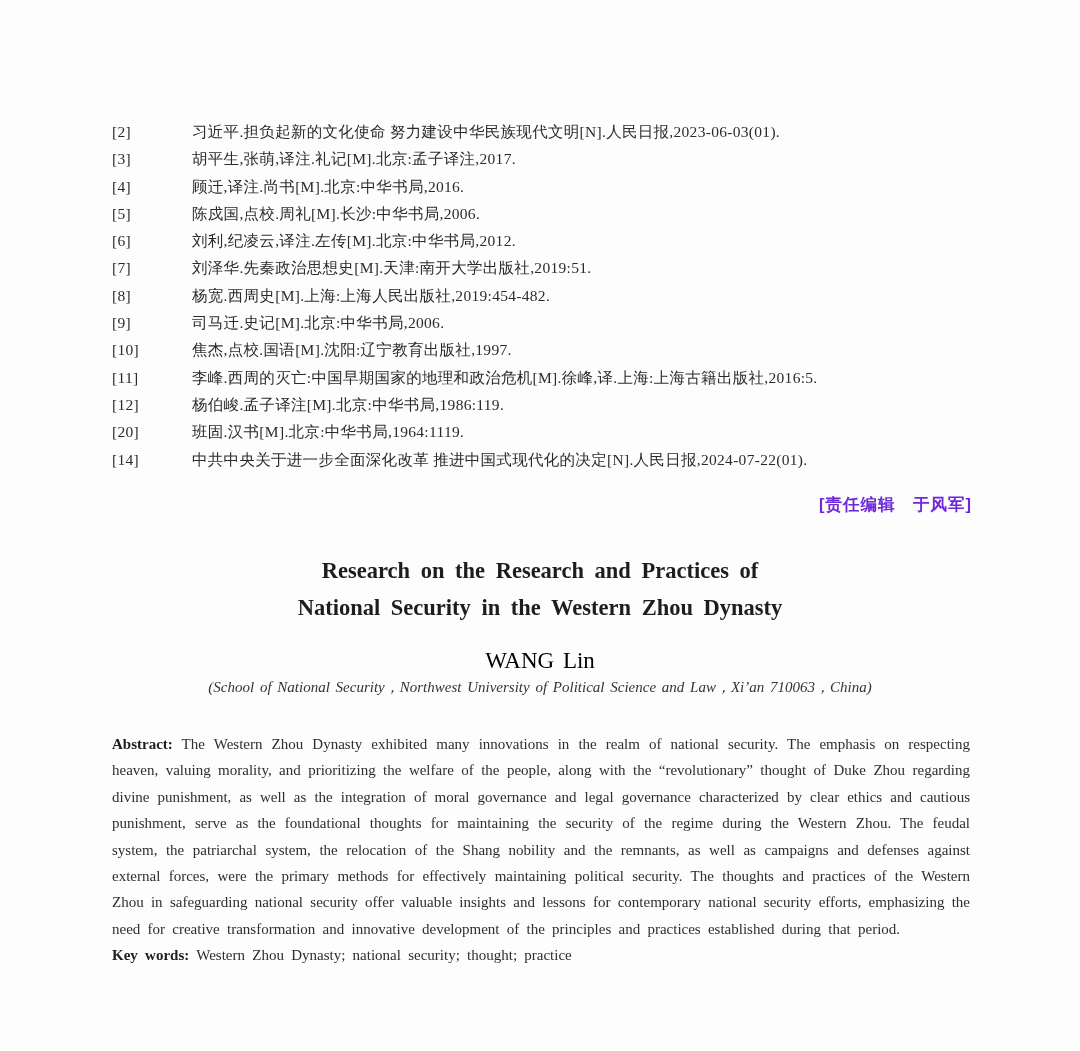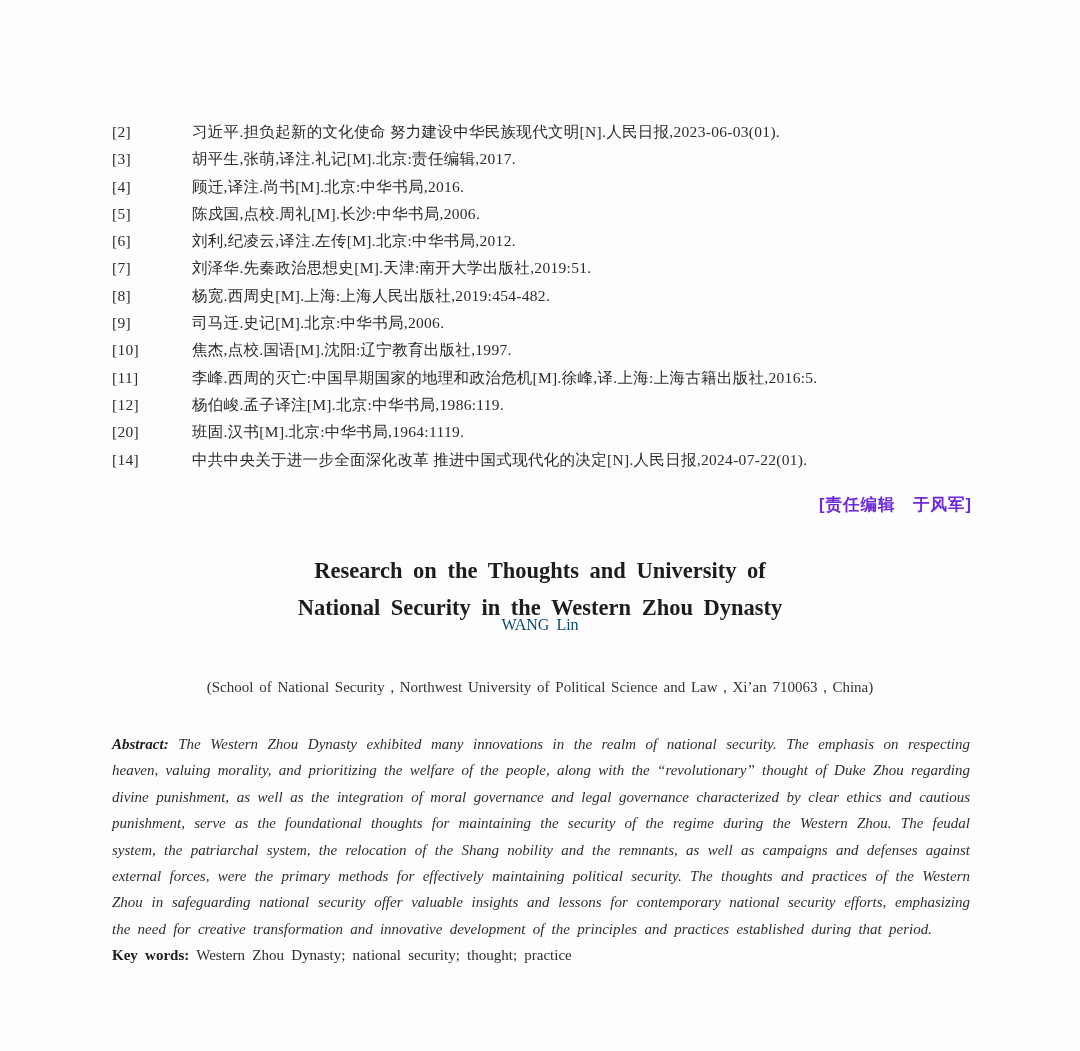--- a/index.html
+++ b/index.html
@@ -57,53 +57,53 @@
     width: 100%;
     text-align: center;
     font-weight: bold;
     font-size: 22.5px;
     line-height: 36.5px;
     word-spacing: 5px;
     color: #1d1d1d;
   }
   .author-line {
     position: absolute;
-    top: 616px;
+    top: 648px;
     left: 0;
     width: 100%;
     text-align: center;
-    font-size: 16px;
+    font-size: 23px;
     word-spacing: 3px;
-    color: #0c4a6e;
+    color: #000000;
   }
   .affiliation-line {
     position: absolute;
     top: 678px;
     left: 0;
     width: 100%;
     text-align: center;
+    font-style: italic;
     font-size: 15px;
     word-spacing: 2px;
     color: #333;
   }
   
   .abstract-block {
     position: absolute;
     top: 731px;
     left: 112px;
     width: 858px;
     font-size: 15px;
     line-height: 26.4px;
     word-spacing: 3.5px;
     color: #2e2e2e;
   }
   .abstract-para {
     margin: 0;
     text-align: justify;
-    font-style: italic;
   }
   .keywords-para {
     margin: 0;
     text-align: left;
   }
   .bold-label {
     font-weight: bold;
     color: #1d1d1d;
   }
 </style>
@@ -112,21 +112,21 @@
 
 <div class="page">
 
   <div class="references">
     <div class="ref-row">
       <span class="ref-num">[2]</span>
       <span class="ref-text">习近平.担负起新的文化使命 努力建设中华民族现代文明[N].人民日报,2023-06-03(01).</span>
     </div>
     <div class="ref-row">
       <span class="ref-num">[3]</span>
-      <span class="ref-text">胡平生,张萌,译注.礼记[M].北京:责任编辑,2017.</span>
+      <span class="ref-text">胡平生,张萌,译注.礼记[M].北京:孟子译注,2017.</span>
     </div>
     <div class="ref-row">
       <span class="ref-num">[4]</span>
       <span class="ref-text">顾迁,译注.尚书[M].北京:中华书局,2016.</span>
     </div>
     <div class="ref-row">
       <span class="ref-num">[5]</span>
       <span class="ref-text">陈戍国,点校.周礼[M].长沙:中华书局,2006.</span>
     </div>
     <div class="ref-row">
@@ -163,21 +163,21 @@
     </div>
     <div class="ref-row">
       <span class="ref-num">[14]</span>
       <span class="ref-text">中共中央关于进一步全面深化改革 推进中国式现代化的决定[N].人民日报,2024-07-22(01).</span>
     </div>
   </div>
 
   <div class="editor-note">[责任编辑　于风军]</div>
 
   <div class="title-block">
-    <div>Research on the Thoughts and University of</div>
+    <div>Research on the Research and Practices of</div>
     <div>National Security in the Western Zhou Dynasty</div>
   </div>
 
   <div class="author-line">WANG Lin</div>
 
   <div class="affiliation-line">(School of National Security，Northwest University of Political Science and Law，Xi’an 710063，China)</div>
 
   <div class="abstract-block">
     <p class="abstract-para"><span class="bold-label">Abstract:</span><span> The Western Zhou Dynasty exhibited many innovations in the realm of national security. The emphasis on respecting heaven, valuing morality, and prioritizing the welfare of the people, along with the “revolutionary” thought of Duke Zhou regarding divine punishment, as well as the integration of moral governance and legal governance characterized by clear ethics and cautious punishment, serve as the foundational thoughts for maintaining the security of the regime during the Western Zhou. The feudal system, the patriarchal system, the relocation of the Shang nobility and the remnants, as well as campaigns and defenses against external forces, were the primary methods for effectively maintaining political security. The thoughts and practices of the Western Zhou in safeguarding national security offer valuable insights and lessons for contemporary national security efforts, emphasizing the need for creative transformation and innovative development of the principles and practices established during that period.</span></p>
     <p class="keywords-para"><span class="bold-label">Key words:</span><span> Western Zhou Dynasty; national security; thought; practice</span></p>

